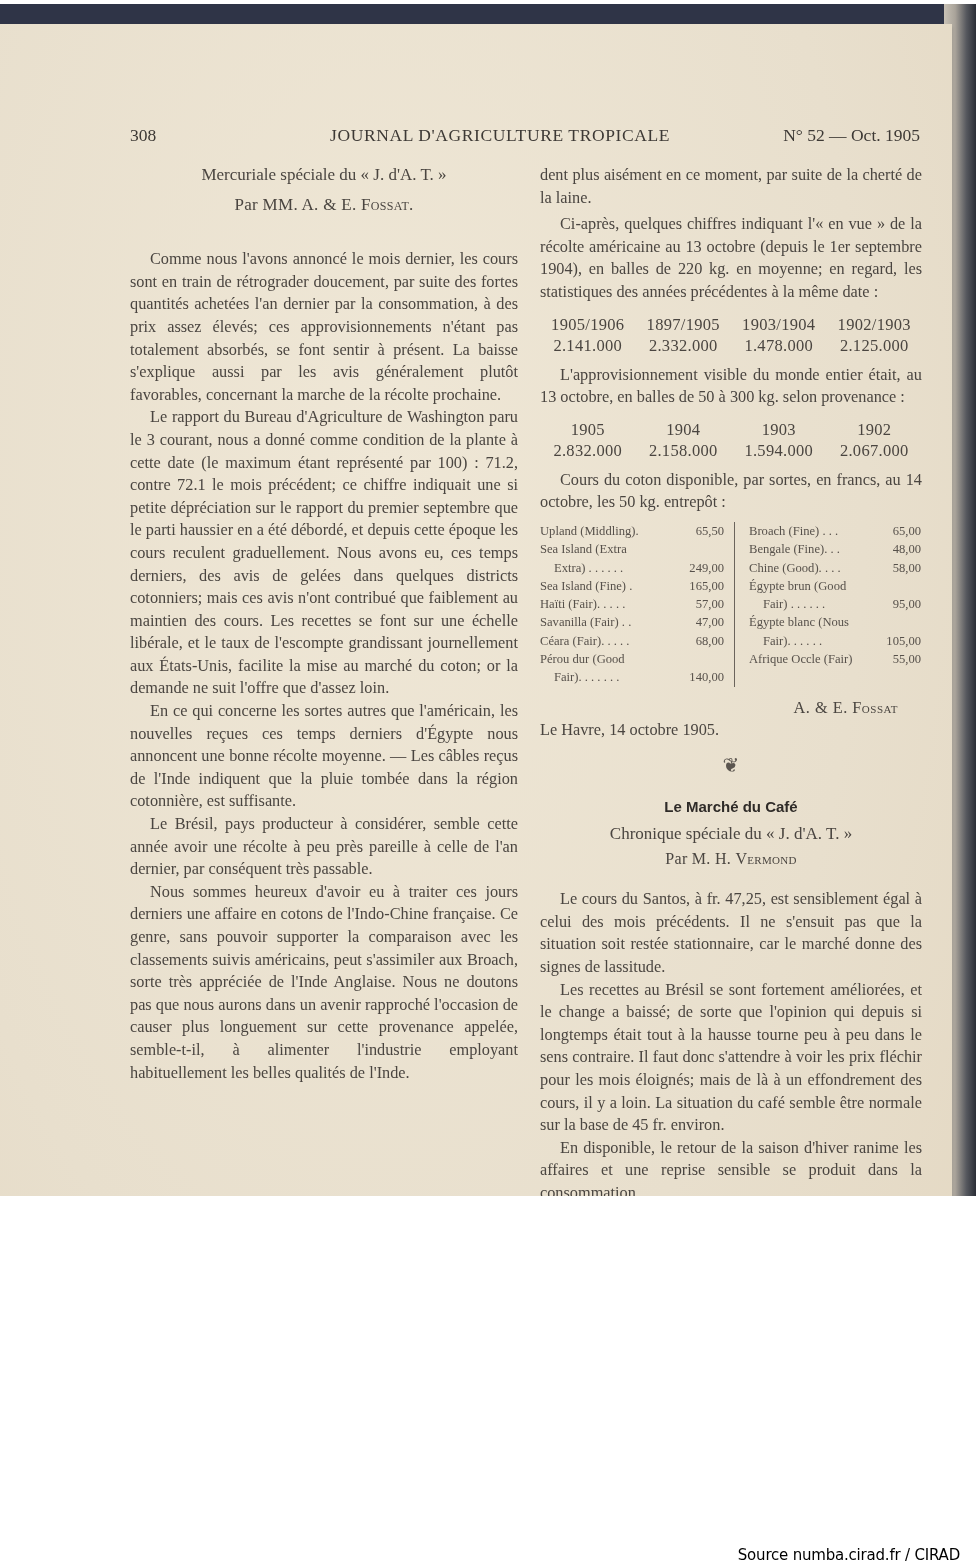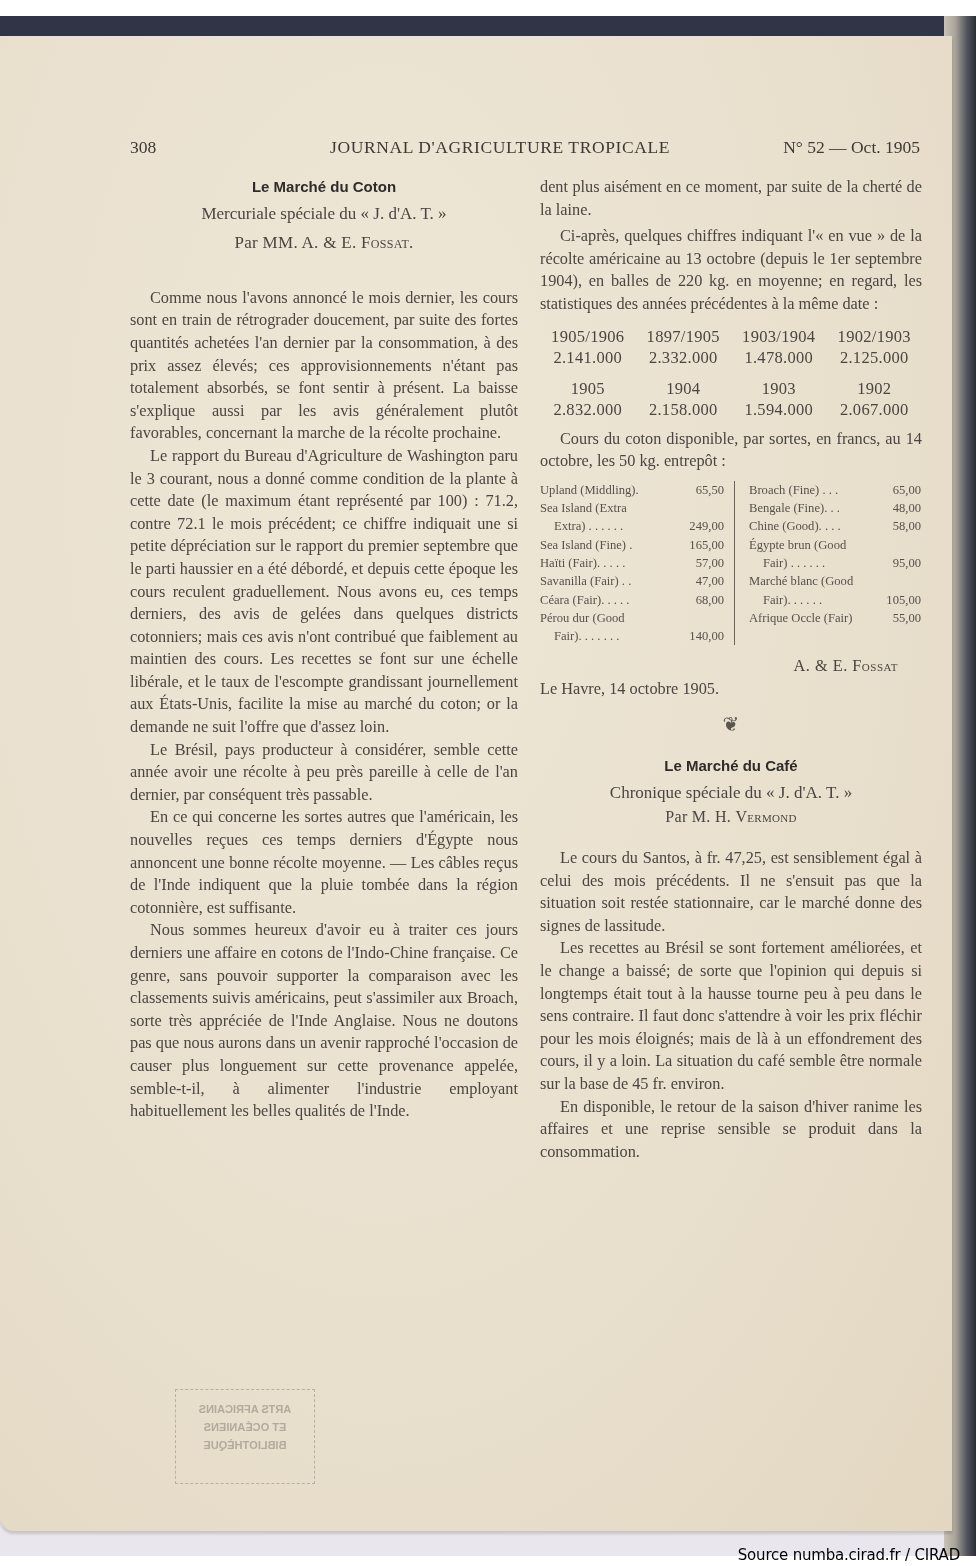--- a/index.html
+++ b/index.html
@@ -1,17 +1,17 @@
 <!DOCTYPE html>
 <html><head>
   <meta charset="utf-8">
   <style>
     html, body { margin:0; padding:0; }
     body { width:976px; height:1566px; background:#ffffff; position:relative; overflow:hidden; font-family:"Liberation Serif", serif; color:#4a4540; }
-    .scan { position:absolute; left:0; top:16px; width:976px; height:1540px; background:#e9e6ee; overflow:hidden; }
+    .scan { position:absolute; left:0; top:4px; width:976px; height:1192px; background:#e9e6ee; overflow:hidden; }
     .topband { position:absolute; left:0; top:0; width:976px; height:22px; background:#2f3447; }
     .page { position:absolute; left:0; top:20px; width:952px; height:1495px; background:#ece3d2;
             background-image: radial-gradient(ellipse at 40% 30%, #efe7d6 0%, #e8dfcd 60%, #e3d7c1 100%);
             border-bottom-left-radius:14px; box-shadow: 0 3px 3px rgba(0,0,0,0.15); }
     .spine { position:absolute; right:0; top:0; width:32px; height:1540px;
              background: linear-gradient(90deg, #c9c2b6 0%, #a9a39a 35%, #56585e 70%, #2a2d36 100%); }
     .header { position:absolute; top:121px; left:130px; width:790px; height:22px; font-size:17.5px; color:#3d3935; }
     .pagenum { position:absolute; left:0; top:0; }
     .journal { position:absolute; left:200px; top:0; letter-spacing:0.6px; }
     .issue { position:absolute; right:0; top:0; }
@@ -43,43 +43,43 @@
   <div class="spine"></div>
   <div class="page"></div>
 
   <div class="header">
     <span class="pagenum">308</span>
     <span class="journal">JOURNAL D'AGRICULTURE TROPICALE</span>
     <span class="issue">N° 52 — Oct. 1905</span>
   </div>
 
   <div class="col left">
-    <div class="title">Le Marché du Coton</div>
     <div class="sub">Mercuriale spéciale du « J. d'A. T. »</div>
     <div class="byline"><span>Par MM. A. &amp; E. </span><span class="sc">Fossat.</span></div>
     <p>Comme nous l'avons annoncé le mois dernier, les cours sont en train de rétrograder doucement, par suite des fortes quantités achetées l'an dernier par la consommation, à des prix assez élevés; ces approvisionnements n'étant pas totalement absorbés, se font sentir à présent. La baisse s'explique aussi par les avis généralement plutôt favorables, concernant la marche de la récolte prochaine.</p>
     <p>Le rapport du Bureau d'Agriculture de Washington paru le 3 courant, nous a donné comme condition de la plante à cette date (le maximum étant représenté par 100) : 71.2, contre 72.1 le mois précédent; ce chiffre indiquait une si petite dépréciation sur le rapport du premier septembre que le parti haussier en a été débordé, et depuis cette époque les cours reculent graduellement. Nous avons eu, ces temps derniers, des avis de gelées dans quelques districts cotonniers; mais ces avis n'ont contribué que faiblement au maintien des cours. Les recettes se font sur une échelle libérale, et le taux de l'escompte grandissant journellement aux États-Unis, facilite la mise au marché du coton; or la demande ne suit l'offre que d'assez loin.</p>
+    <p>En ce qui concerne les sortes autres que l'américain, les nouvelles reçues ces temps derniers d'Égypte nous annoncent une bonne récolte moyenne. — Les câbles reçus de l'Inde indiquent que la pluie tombée dans la région cotonnière, est suffisante.</p>
     <p>Le Brésil, pays producteur à considérer, semble cette année avoir une récolte à peu près pareille à celle de l'an dernier, par conséquent très passable.</p>
-    <p>En ce qui concerne les sortes autres que l'américain, les nouvelles reçues ces temps derniers d'Égypte nous annoncent une bonne récolte moyenne. — Les câbles reçus de l'Inde indiquent que la pluie tombée dans la région cotonnière, est suffisante.</p>
     <p>Nous sommes heureux d'avoir eu à traiter ces jours derniers une affaire en cotons de l'Indo-Chine française. Ce genre, sans pouvoir supporter la comparaison avec les classements suivis américains, peut s'assimiler aux Broach, sorte très appréciée de l'Inde Anglaise. Nous ne doutons pas que nous aurons dans un avenir rapproché l'occasion de causer plus longuement sur cette provenance appelée, semble-t-il, à alimenter l'industrie employant habituellement les belles qualités de l'Inde.</p>
   </div>
 
   <div class="col right">
     <div style="text-indent:0">dent plus aisément en ce moment, par suite de la cherté de la laine.</div>
     <p style="margin-top:4px">Ci-après, quelques chiffres indiquant l'« en vue » de la récolte américaine au 13 octobre (depuis le 1er septembre 1904), en balles de 220 kg. en moyenne; en regard, les statistiques des années précédentes à la même date :</p>
     <div class="stats">
       <span>1905/1906</span>
       <span>1897/1905</span>
       <span>1903/1904</span>
       <span>1902/1903</span>
       <span>2.141.000</span>
       <span>2.332.000</span>
       <span>1.478.000</span>
       <span>2.125.000</span>
     </div>
+    <p>L'approvisionnement visible du monde entier était, au 13 octobre, en balles de 50 à 300 kg. selon provenance :</p>
     <div class="stats">
       <span>1905</span>
       <span>1904</span>
       <span>1903</span>
       <span>1902</span>
       <span>2.832.000</span>
       <span>2.158.000</span>
       <span>1.594.000</span>
       <span>2.067.000</span>
     </div>
@@ -139,21 +139,21 @@
           </div>
         <div class="prow">
             <span>Égypte brun (Good</span>
             <span></span>
           </div>
         <div class="prow">
             <span class="cont">Fair) . . . .  . .</span>
             <span>95,00</span>
           </div>
         <div class="prow">
-            <span>Marché blanc (Good</span>
+            <span>Égypte blanc (Nous</span>
             <span></span>
           </div>
         <div class="prow">
             <span class="cont">Fair). . . . .   .</span>
             <span>105,00</span>
           </div>
         <div class="prow">
             <span>Afrique Occle (Fair)</span>
             <span>55,00</span>
           </div>

